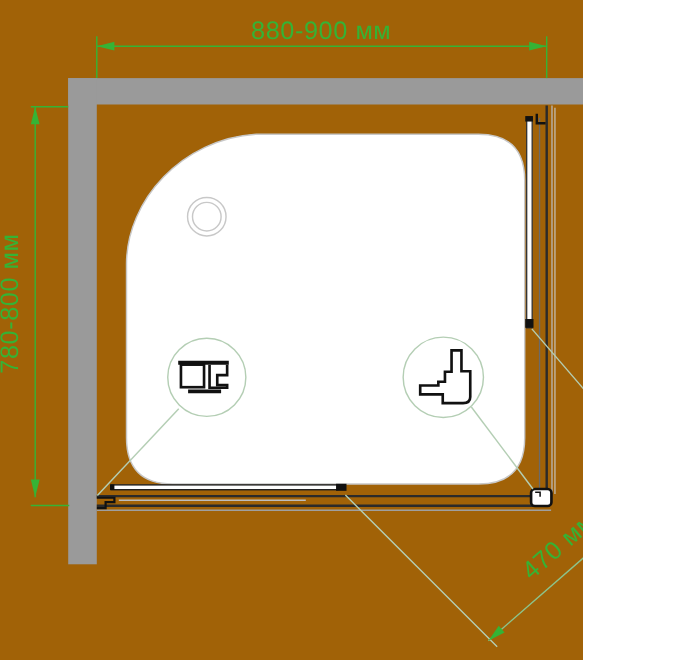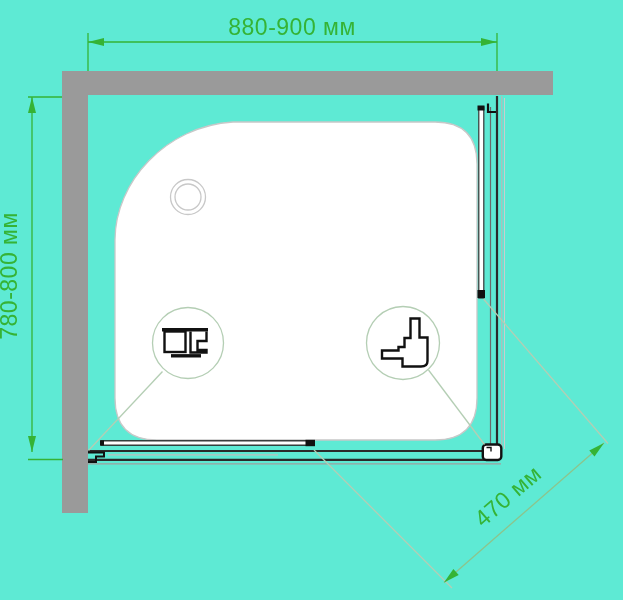--- a/index.html
+++ b/index.html
@@ -1,19 +1,19 @@
 <!DOCTYPE html>
 <html><head>
 <meta charset="utf-8">
 <style>
   html,body{margin:0;padding:0;background:#ffffff;}
   .canvas{
     position:relative;
-    width:623px;height:600px;
-    background:#5eead4;
+    width:530px;height:600px;
+    background:#a16207;
     font-family:"Liberation Sans", sans-serif;
     overflow:hidden;
   }
   svg{display:block;}
   text{
     font-family:"Liberation Sans", sans-serif;
     font-size:23px;
     fill:#35b335;
     letter-spacing:0.5px;
   }

